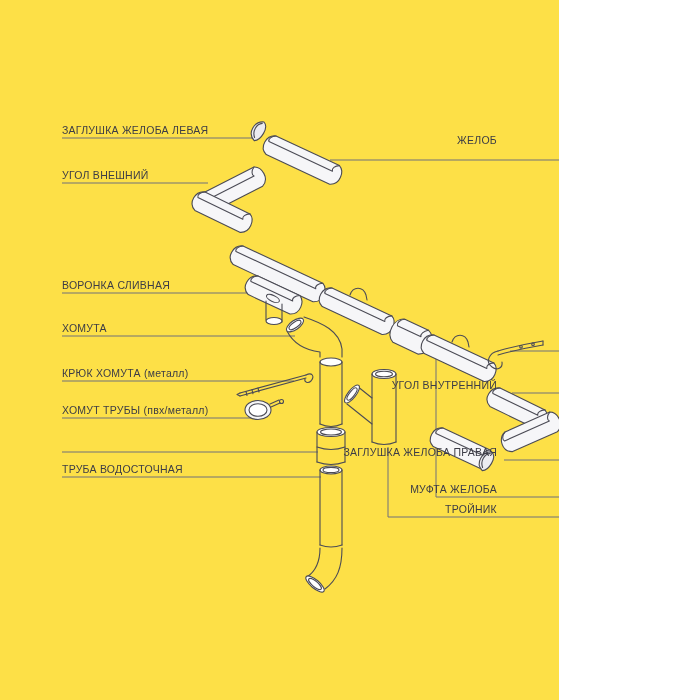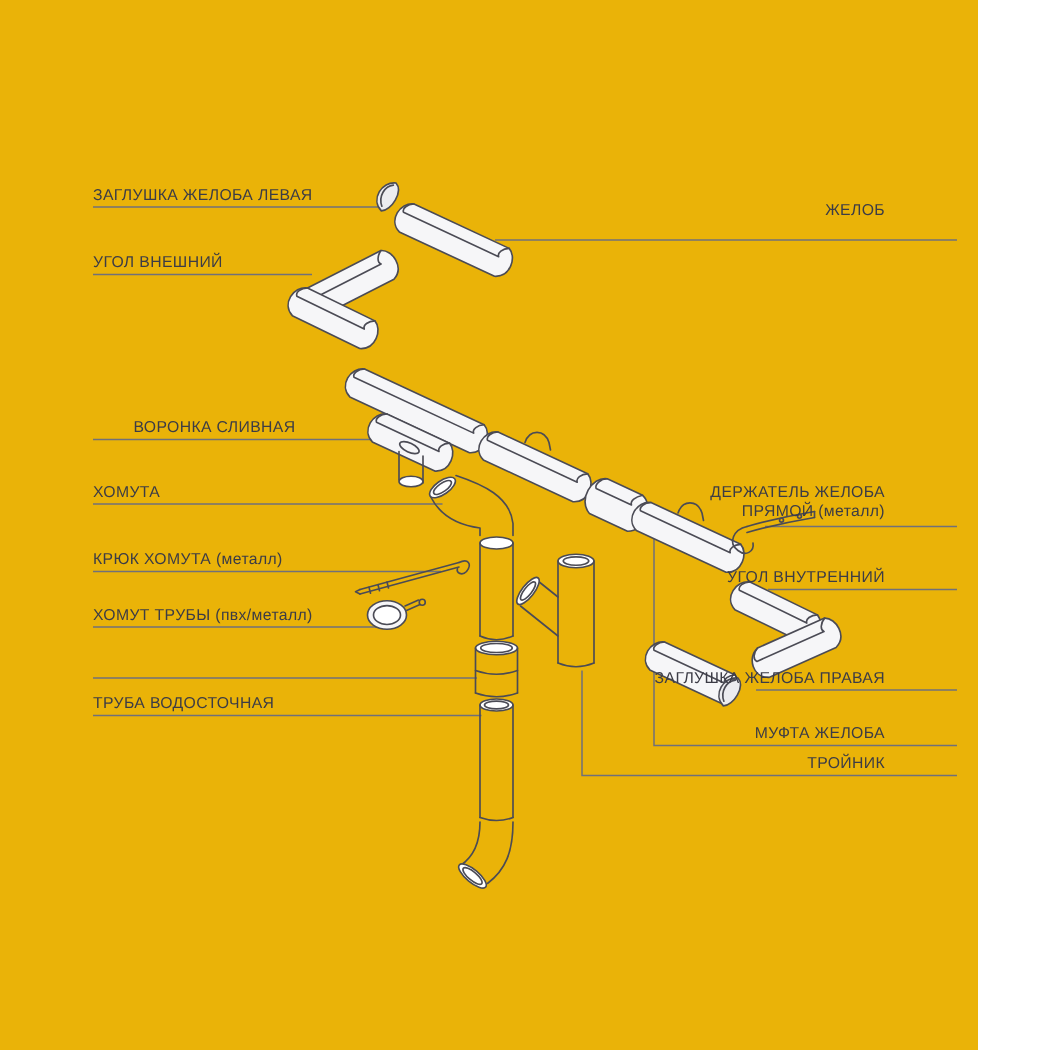--- a/index.html
+++ b/index.html
@@ -1,17 +1,17 @@
 <!DOCTYPE html>
 <html><head>
 <meta charset="utf-8">
 <style>
   html,body{margin:0;padding:0;background:#ffffff;}
   .stage{
-    position:relative;width:652px;height:700px;background:#eab308;
+    position:relative;width:559px;height:700px;background:#fde047;
     font-family:"Liberation Sans","DejaVu Sans",sans-serif;overflow:hidden;
   }
   .stage svg{position:absolute;left:0;top:0;}
   .lbl{
     position:absolute;font-size:10.5px;letter-spacing:.25px;color:#3c3c46;
     line-height:1.25;white-space:nowrap;
   }
   .lbl.right{text-align:right;}
   .lbl.wrap{white-space:normal;}
   .part{stroke:#4b4b55;stroke-width:1.1;fill:none;stroke-linecap:round;stroke-linejoin:round;}
@@ -179,26 +179,25 @@
     </g>
     <g transform="translate(492,452) rotate(25)">
       <path class="part capfill" d="M0,0 C-9,3 -11,17 -1,21 C5,18 7,3 0,0 Z"></path>
       <path class="part" d="M-1,2 C-6,5 -7,13 -2,18"></path>
     </g>
 
   </svg>
 
   <div class="lbl" style="left:62px; top:124px;">ЗАГЛУШКА ЖЕЛОБА ЛЕВАЯ</div>
   <div class="lbl" style="left:62px; top:169px;">УГОЛ ВНЕШНИЙ</div>
-  <div class="lbl" style="left:62px; top:279px;margin-left:27px;">ВОРОНКА СЛИВНАЯ</div>
+  <div class="lbl" style="left:62px; top:279px;">ВОРОНКА СЛИВНАЯ</div>
   <div class="lbl" style="left:62px; top:322px;">ХОМУТА</div>
   <div class="lbl" style="left:62px; top:367px;">КРЮК ХОМУТА (металл)</div>
   <div class="lbl" style="left:62px; top:404px;">ХОМУТ ТРУБЫ (пвх/металл)</div>
   <div class="lbl" style="left:62px; top:463px;">ТРУБА ВОДОСТОЧНАЯ</div>
 
   <div class="lbl right" style="right:62px; top:134px;">ЖЕЛОБ</div>
-  <div class="lbl right wrap" style="right:62px; top:322px; width:120px;">ДЕРЖАТЕЛЬ ЖЕЛОБА ПРЯМОЙ (металл)</div>
   <div class="lbl right" style="right:62px; top:379px;">УГОЛ ВНУТРЕННИЙ</div>
   <div class="lbl right" style="right:62px; top:446px;">ЗАГЛУШКА ЖЕЛОБА ПРАВАЯ</div>
   <div class="lbl right" style="right:62px; top:483px;">МУФТА ЖЕЛОБА</div>
   <div class="lbl right" style="right:62px; top:503px;">ТРОЙНИК</div>
 
 </div>
 
 </body></html>

